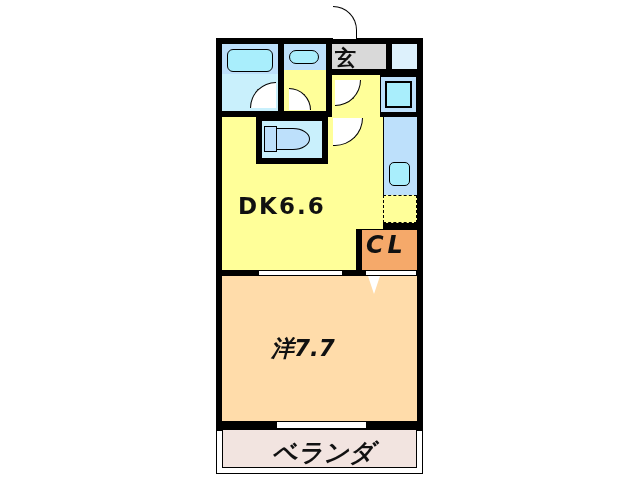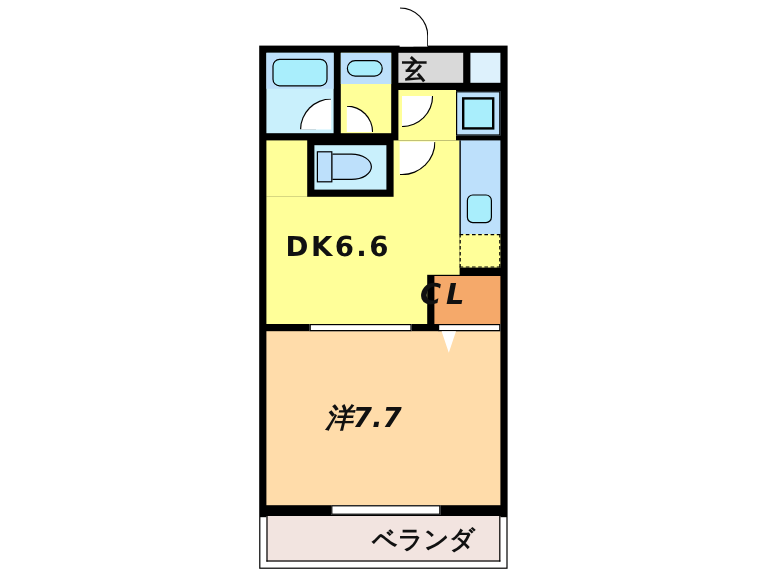--- a/index.html
+++ b/index.html
@@ -40,24 +40,24 @@
 <div class="abs" style="left:222px;top:164px;width:134px;height:106px;background:#ffff99;"></div>
 <div class="abs" style="left:328px;top:117px;width:55px;height:112px;background:#ffff99;"></div>
 <div class="abs" style="left:333px;top:118px;width:30px;height:28px;background:#fff;border:1px solid #000;border-radius:0 0 30px 0;border-left:none;border-top:none;"></div>
 <div class="lbl" style="left:238px;top:193px;font-size:23px;letter-spacing:2px;">DK6.6</div>
 
 <div class="abs" style="left:383px;top:117px;width:34px;height:78px;background:#bde0fb;border-left:1px solid #000;"></div>
 <div class="abs" style="left:389px;top:162px;width:21px;height:24px;background:#a9eefc;border:1px solid #000;border-radius:5px;"></div>
 <div class="abs" style="left:383px;top:195px;width:34px;height:28px;background:#ffff99;border:1px dashed #000;"></div>
 
 <div class="abs" style="left:362px;top:230px;width:55px;height:40px;background:#f5a96a;"></div>
-<div class="lbl" style="left:350px;top:231px;font-size:24px;font-style:italic;letter-spacing:4px;">CL</div>
+<div class="lbl" style="left:366px;top:231px;font-size:24px;font-style:italic;letter-spacing:4px;">CL</div>
 
 <div class="abs" style="left:222px;top:276px;width:195px;height:145px;background:#ffdcaa;"></div>
 <div class="abs" style="left:258px;top:270px;width:85px;height:6px;background:#fff;border:1px solid #000;"></div>
 <div class="abs" style="left:365px;top:270px;width:52px;height:6px;background:#fff;border:1px solid #000;"></div>
 <div class="abs" style="left:368px;top:276px;width:0;height:0;border-left:6px solid transparent;border-right:6px solid transparent;border-top:18px solid #fff;"></div>
 <div class="lbl" style="left:271px;top:333px;font-size:23px;font-style:italic;">洋7.7</div>
 
 <div class="abs" style="left:216px;top:430px;width:207px;height:44px;background:#fff;border:1px solid #000;"></div>
 <div class="abs" style="left:222px;top:430px;width:195px;height:38px;background:#f2e4e0;border:1px solid #000;border-top:none;"></div>
 <div class="abs" style="left:276px;top:421px;width:91px;height:8px;background:#fff;border:1px solid #000;"></div>
-<div class="lbl" style="left:272px;top:436px;font-size:21px;margin-left:38px;">ベランダ</div>
+<div class="lbl" style="left:272px;top:436px;font-size:25px;font-style:italic;">ベランダ</div>
 
 </body></html>

